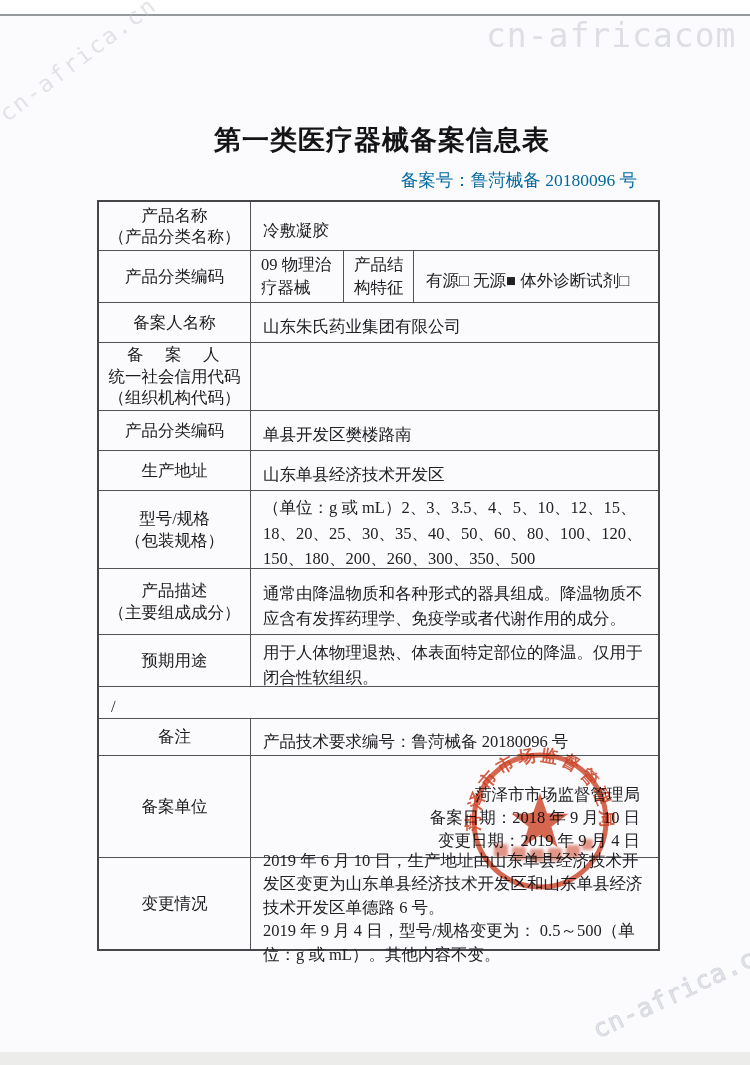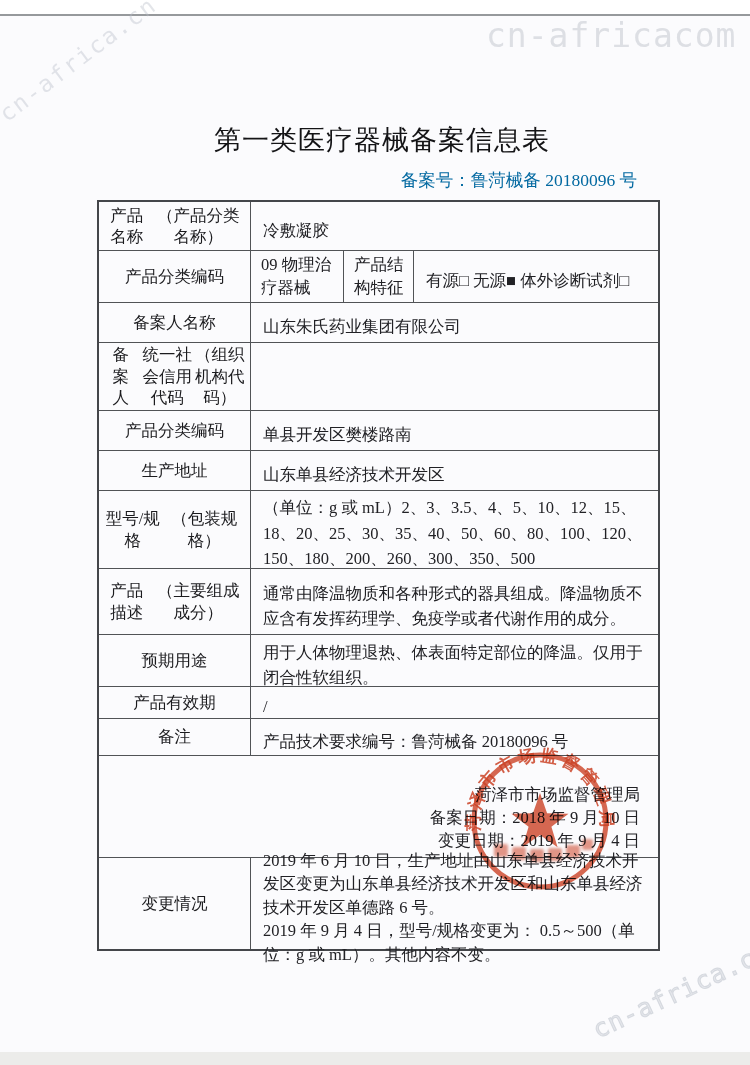--- a/index.html
+++ b/index.html
@@ -35,38 +35,38 @@
   }
   .wm-br{
     left:588px;top:1018px;font-size:25px;letter-spacing:1px;
     color:rgba(227,229,234,0.95);
     -webkit-text-stroke:1px rgba(200,204,212,0.65);
     transform:rotate(-25deg);transform-origin:left top;
   }
   
   .doc-title{
     position:absolute;left:97px;top:122px;width:570px;z-index:2;
-    text-align:center;font-size:27px;font-weight:normal;letter-spacing:1px;color:#141416;
+    text-align:center;font-size:27px;font-weight:bold;letter-spacing:1px;color:#141416;
   }
   .record-no{
     position:absolute;left:97px;top:168px;width:540px;z-index:2;
     text-align:right;font-size:17.5px;color:#0369a1;
   }
   
   .form-table{
     position:absolute;left:97px;top:200px;width:563px;z-index:2;
     border:2px solid #44464a;box-sizing:border-box;
     font-size:16.5px;
   }
   .trow{display:flex;box-sizing:border-box;border-top:1.5px solid #515356;}
   .trow:first-child{border-top:none;}
   .lcell{
     width:152px;flex:0 0 152px;box-sizing:border-box;
     border-right:1.5px solid #515356;
-    display:flex;flex-direction:row;justify-content:center;align-items:center;
+    display:flex;flex-direction:column;justify-content:center;align-items:center;
     text-align:center;line-height:1.3;padding:2px 4px;color:#1b1b1e;
   }
   .vcell{
     flex:1;box-sizing:border-box;padding:3px 10px 3px 12px;
     display:flex;flex-direction:column;justify-content:center;
     line-height:25px;color:#212125;margin-top:8px;
   }
   .subcell{
     box-sizing:border-box;border-right:1.5px solid #515356;
     display:flex;flex-direction:column;justify-content:center;
@@ -149,30 +149,30 @@
     </div>
     <div class="vcell">通常由降温物质和各种形式的器具组成。降温物质不应含有发挥药理学、免疫学或者代谢作用的成分。</div>
   </div>
 
   <div class="trow" style="height:52px">
     <div class="lcell">预期用途</div>
     <div class="vcell">用于人体物理退热、体表面特定部位的降温。仅用于闭合性软组织。</div>
   </div>
 
   <div class="trow" style="height:32px">
-    <div class="lcell">产品有效期</div>
     <div class="vcell">/</div>
   </div>
 
   <div class="trow" style="height:37px">
     <div class="lcell">备注</div>
     <div class="vcell">产品技术要求编号：鲁菏械备 20180096 号</div>
   </div>
 
   <div class="trow" style="height:102px">
+    <div class="lcell">备案单位</div>
     <div class="vcell r12-stack">
       <span>菏泽市市场监督管理局</span>
       <span>备案日期：2018 年 9 月 10 日</span>
       <span>变更日期：2019 年 9 月 4 日</span>
     </div>
   </div>
 
   <div class="trow" style="height:92px">
     <div class="lcell">变更情况</div>
     <div class="vcell r13">

